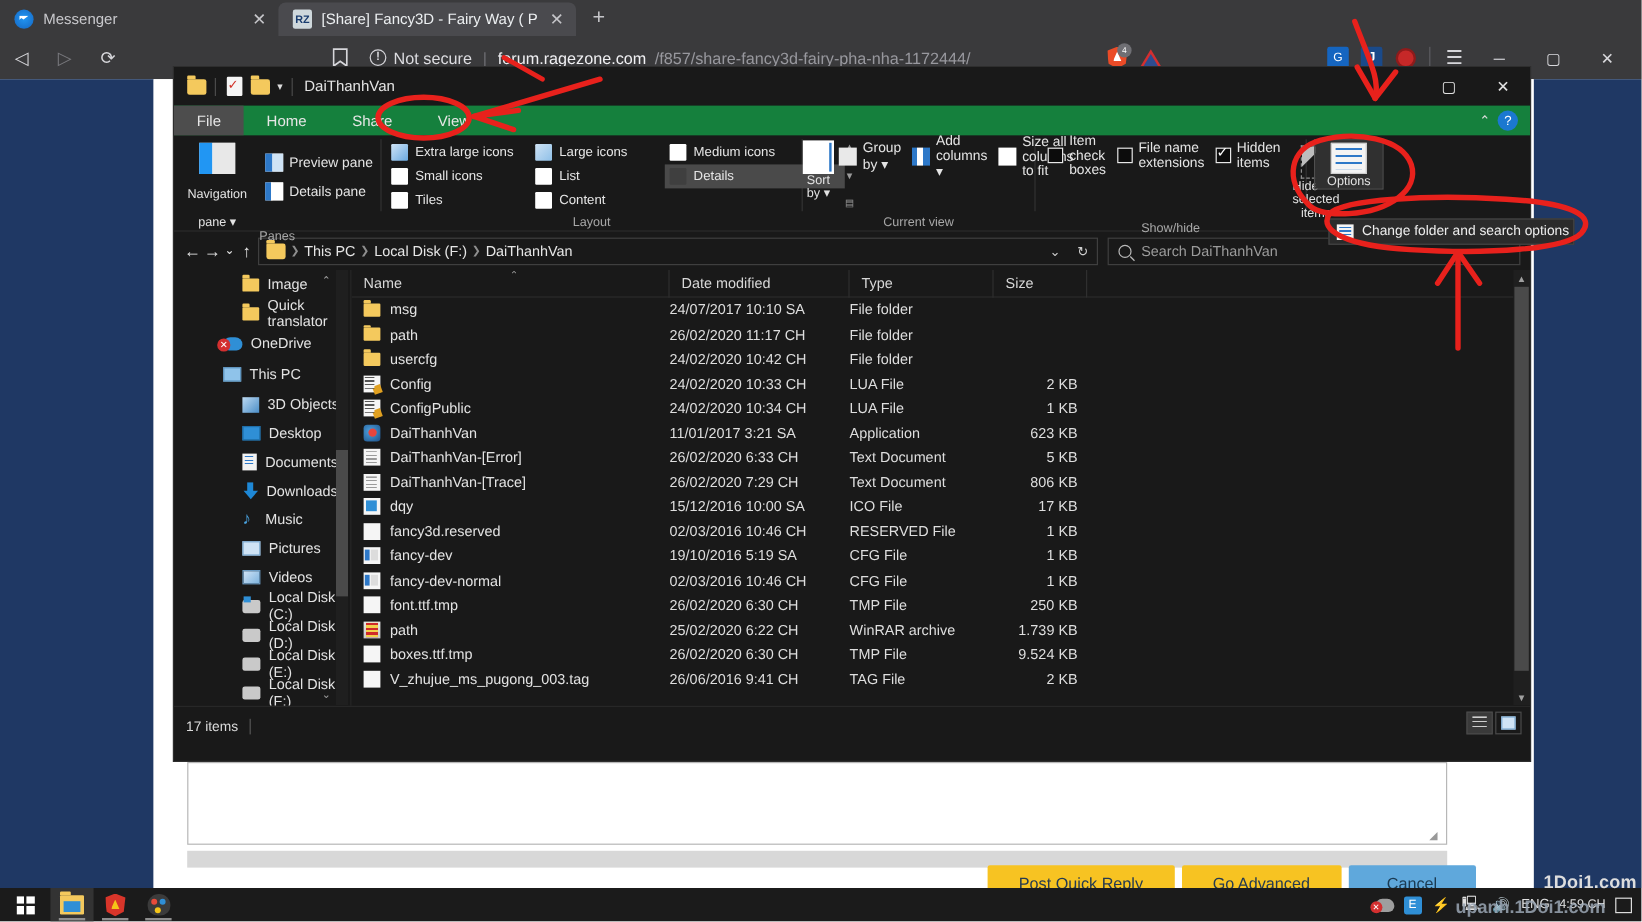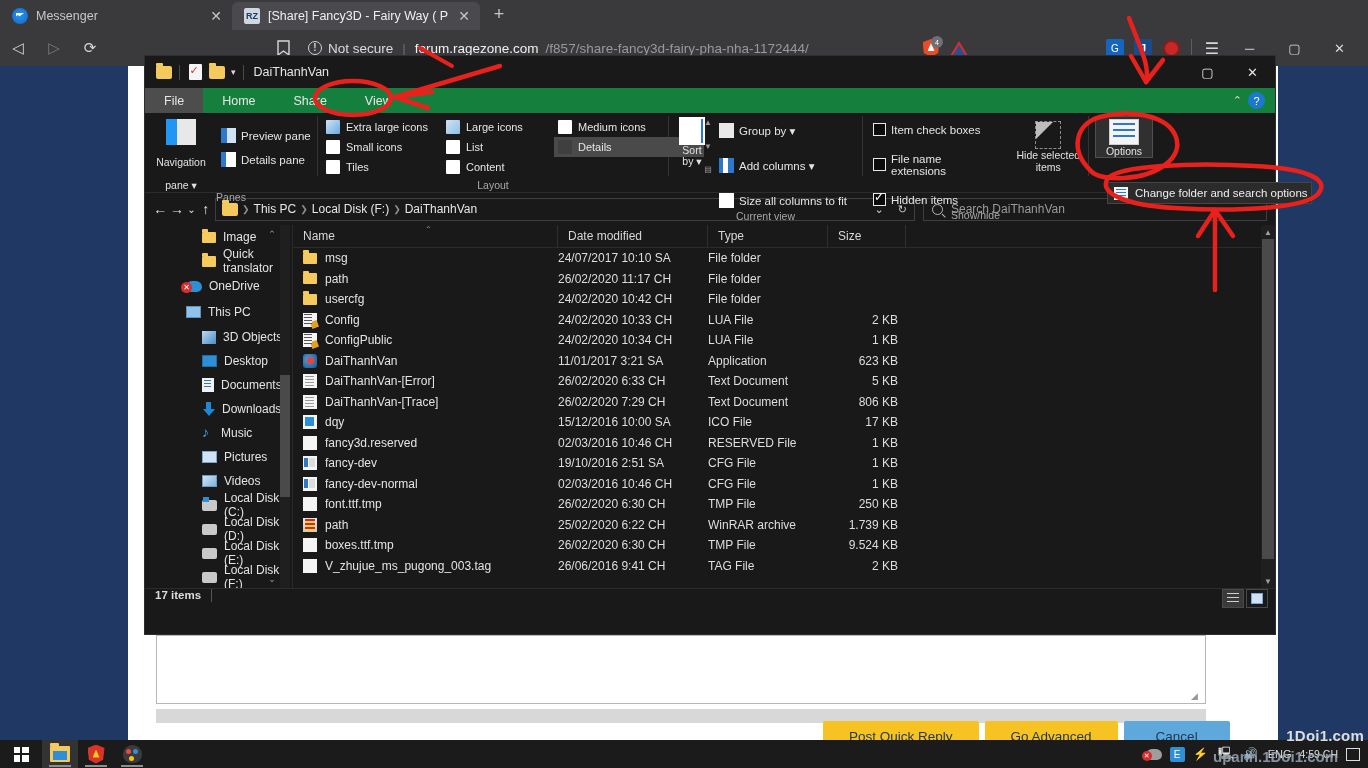--- a/index.html
+++ b/index.html
@@ -211,21 +211,21 @@
   .li.md { background:#fff; }
   .li.sm { background:#fff; }
   .li.lst { background:#fff; }
   .li.det { background:#3f3f3f; }
   .li.tls { background:#fff; }
   .li.cnt { background:#fff; }
   .layout-scroll { width:11px; display:flex; flex-direction:column;
      justify-content:space-between; height:58px; align-items:center;
      color:#9a9a9a; font-size:8px; padding: 1px 0;}
 
-  .cv-col { display:flex; flex-direction:column; justify-content:center; gap:16px;}
+  .cv-col { display:flex; flex-direction:row; justify-content:center; gap:1px;}
   .sortby { width:46px; display:flex;flex-direction:column;align-items:center;
      font-size:10.5px;color:#e2e2e2;line-height:11px;}
   .sort-ico{width:26px;height:28px;background:#fff;position:relative;}
   .sort-ico::after{content:"";position:absolute;right:2px;top:2px;width:2px;
      height:24px;background:#2d78c8;}
 
   .shico { width:13px;height:13px;flex:0 0 13px;background:#0c0c0c;
      border:1.5px solid #e8e8e8; }
   .shico.checked { background:#0c0c0c; position:relative; }
   .shico.checked::after{content:"✓";position:absolute;left:0px;top:-4px;
@@ -365,23 +365,23 @@
   .fi-rar::after{content:"";position:absolute;left:2px;top:1px;width:10px;height:12px;
      background:repeating-linear-gradient(180deg,#d02a2a 0 2px,#f3d14a 2px 4px);}
 
   .fl-scroll { position:absolute; right:0; top:0; width:14px; height:100%;
      background:#1f1f1f; }
   .fl-arrow { height:14px; display:flex; align-items:center; justify-content:center;
      color:#a0a0a0; font-size:8px;}
   .fl-thumb { position:absolute; right:1px; top:14px; width:12px; height:320px;
      background:#4a4a4a; }
 
-  .statusbar { height: 24px; display:flex; align-items:flex-start;
+  .statusbar { height: 24px; display:flex; align-items:flex-end;
      border-top:1px solid #2c2c2c; background:#191919; padding-left:10px;
-     font-size:11.5px; color:#dcdcdc;font-weight:bold; }
+     font-size:11.5px; color:#dcdcdc; }
   .status-sep { width:1px;height:13px;background:#555; margin-left: 10px;}
   .status-views { margin-left:auto; display:flex; gap:2px; padding-right:7px;}
   .sv { width:22px;height:19px;border:1px solid #4a4a4a; display:flex;
      align-items:center; justify-content:center; }
   .sv.active { background:#3a3a3a; }
   .sv-det { width:12px;height:11px; background:
       repeating-linear-gradient(180deg,#cfcfcf 0 1px,transparent 1px 4px);}
   .sv-tile { width:12px;height:11px;background:#cfe3f5;border:1px solid #7aa9d0;}
 
   
@@ -897,21 +897,21 @@
             </span>
             <span class="fc-date">02/03/2016 10:46 CH</span>
             <span class="fc-type">RESERVED File</span>
             <span class="fc-size">1 KB</span>
           </div>
         <div class="frow">
             <span class="fc-name">
               <span class="fi fi-cfg"></span>
               <span>fancy-dev</span>
             </span>
-            <span class="fc-date">19/10/2016 2:51 SA</span>
+            <span class="fc-date">19/10/2016 5:19 SA</span>
             <span class="fc-type">CFG File</span>
             <span class="fc-size">1 KB</span>
           </div>
         <div class="frow">
             <span class="fc-name">
               <span class="fi fi-cfg"></span>
               <span>fancy-dev-normal</span>
             </span>
             <span class="fc-date">02/03/2016 10:46 CH</span>
             <span class="fc-type">CFG File</span>

